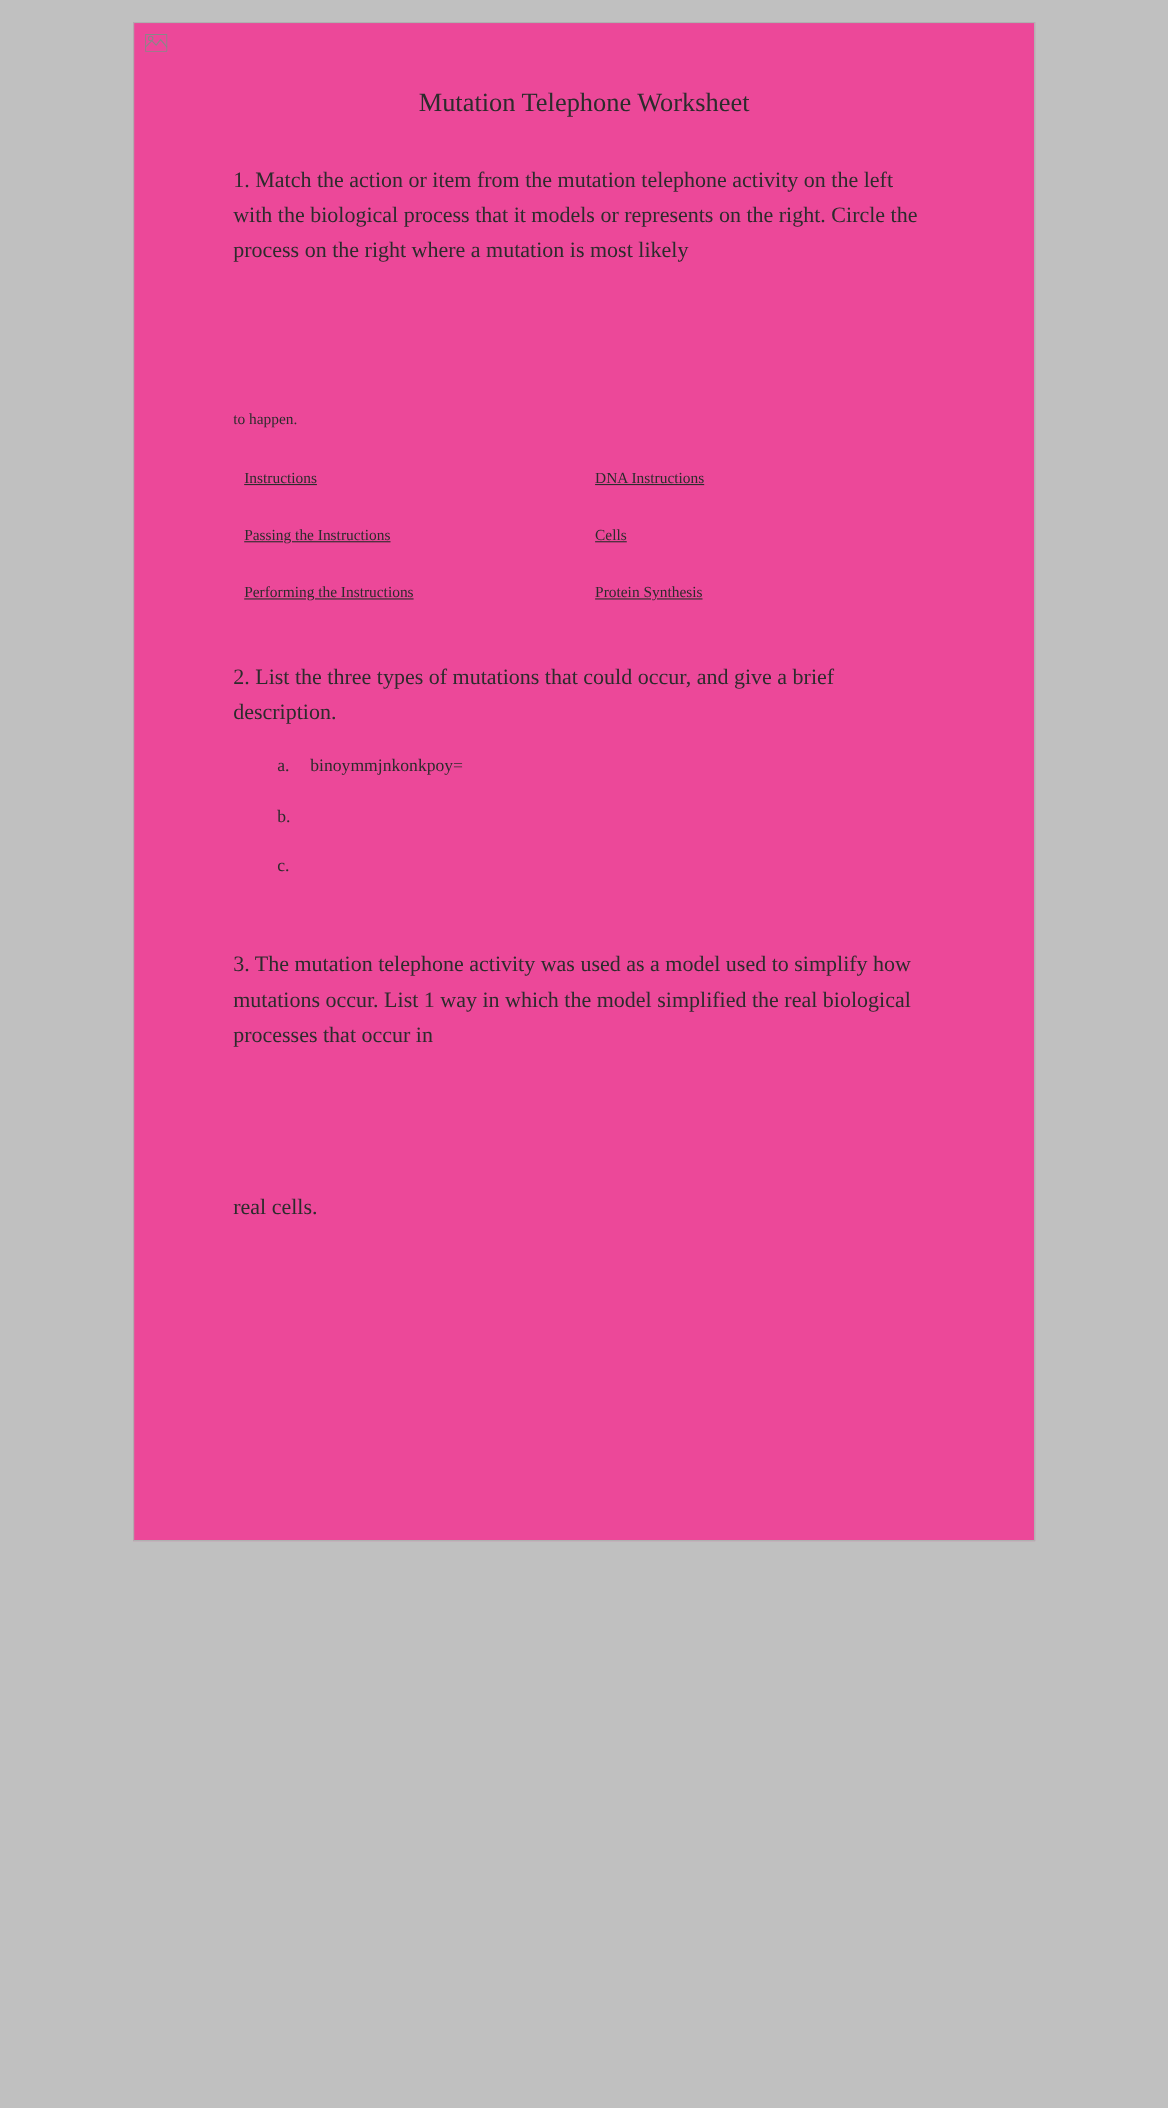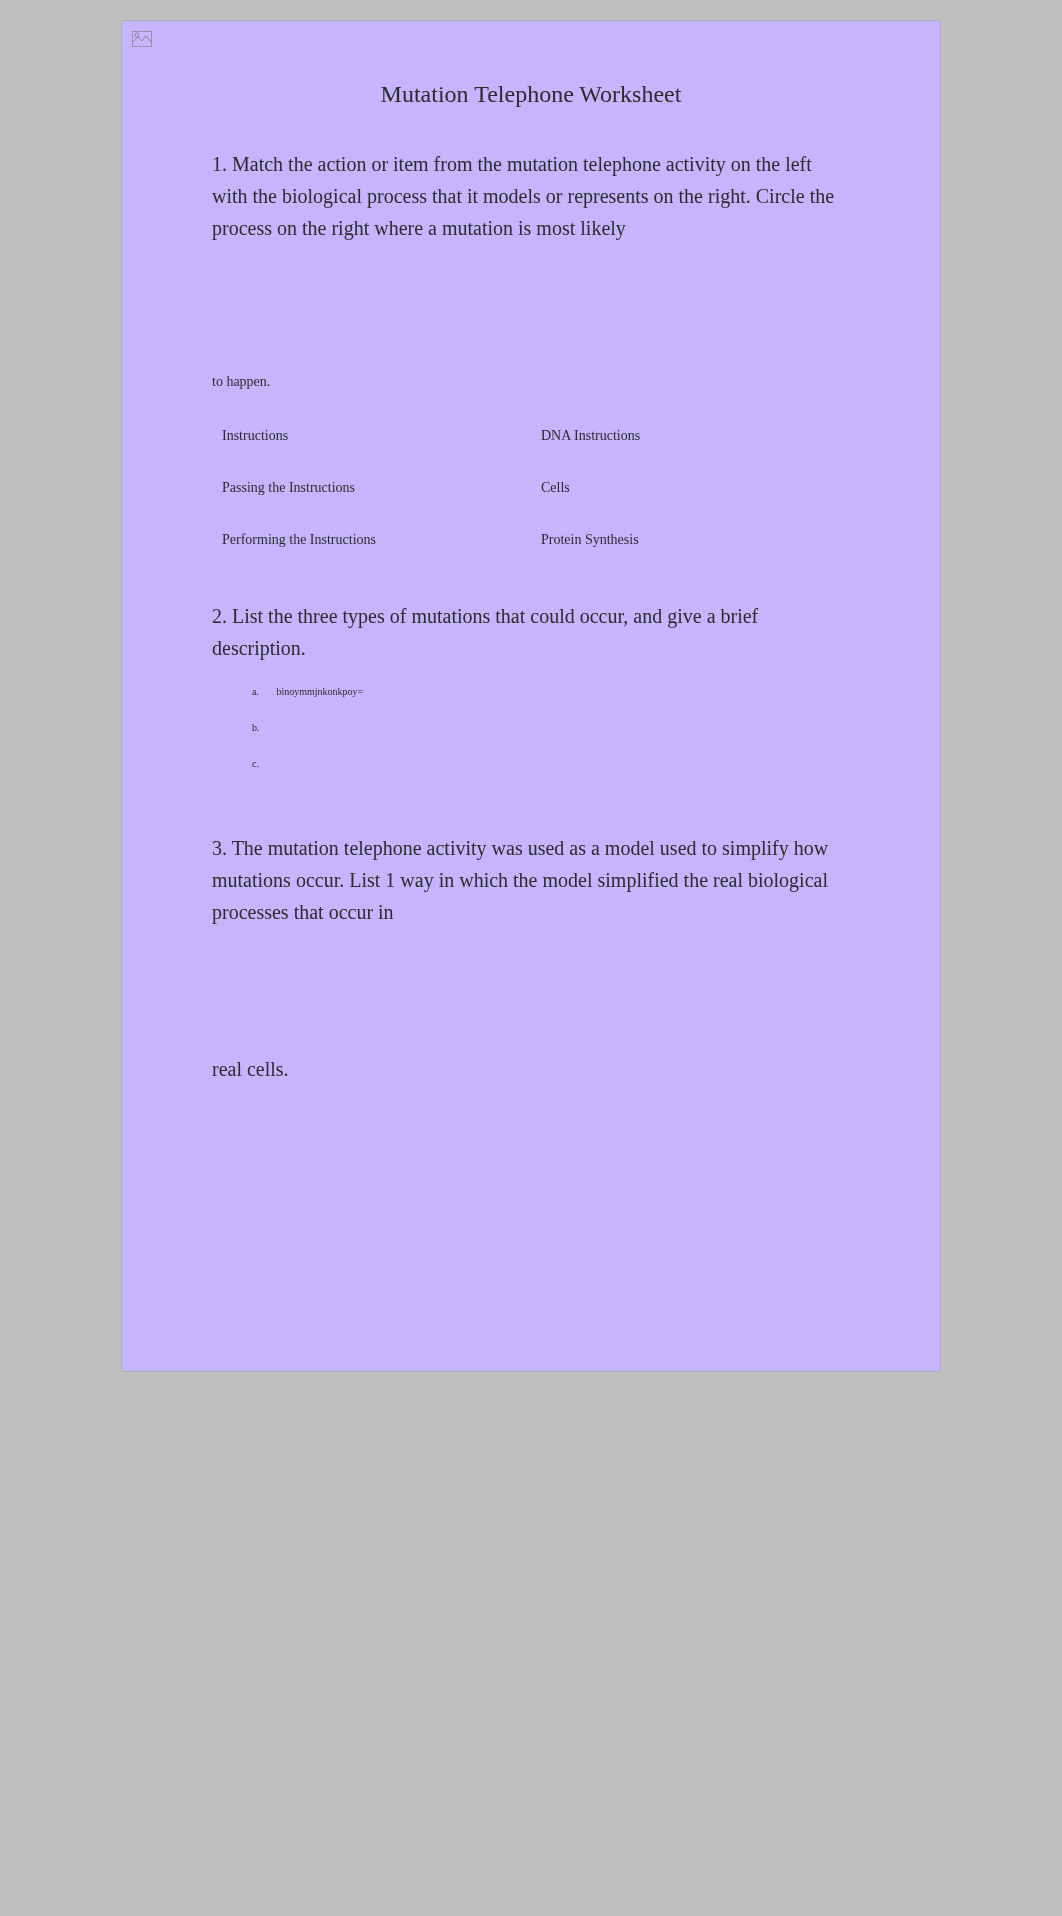--- a/index.html
+++ b/index.html
@@ -11,21 +11,21 @@
     body {
       background-color: #c0c0c0;
       font-family: Georgia, 'Times New Roman', serif;
       display: flex;
       justify-content: center;
       padding: 20px 0;
     }
 
     .page-container {
       width: 820px;
-      background: #c4b5fd;
+      background: #ec4899;
       border: 1px solid #b0b0b0;
       min-height: 1280px;
       padding: 60px 90px 60px 90px;
       position: relative;
     }
 
     .page-title {
       text-align: center;
       font-size: 24px;
       font-weight: normal;
@@ -50,36 +50,37 @@
       border-collapse: collapse;
       margin: 20px 0;
     }
 
     .matching-table tr td {
       padding: 18px 10px;
       font-size: 14px;
       color: #2c2c2c;
       vertical-align: middle;
       border: none;
+      text-decoration: underline;
     }
 
     .matching-table tr td:first-child {
       width: 50%;
     }
 
     .matching-table tr td:last-child {
       width: 50%;
     }
 
     .q2-section {
       margin-top: 34px;
     }
 
     .list-item {
-      font-size: 10px;
+      font-size: 16px;
       color: #2c2c2c;
       margin: 20px 0 20px 40px;
       line-height: 1.6;
     }
 
     .list-item-label {
       display: inline-block;
       margin-right: 15px;
     }
 

